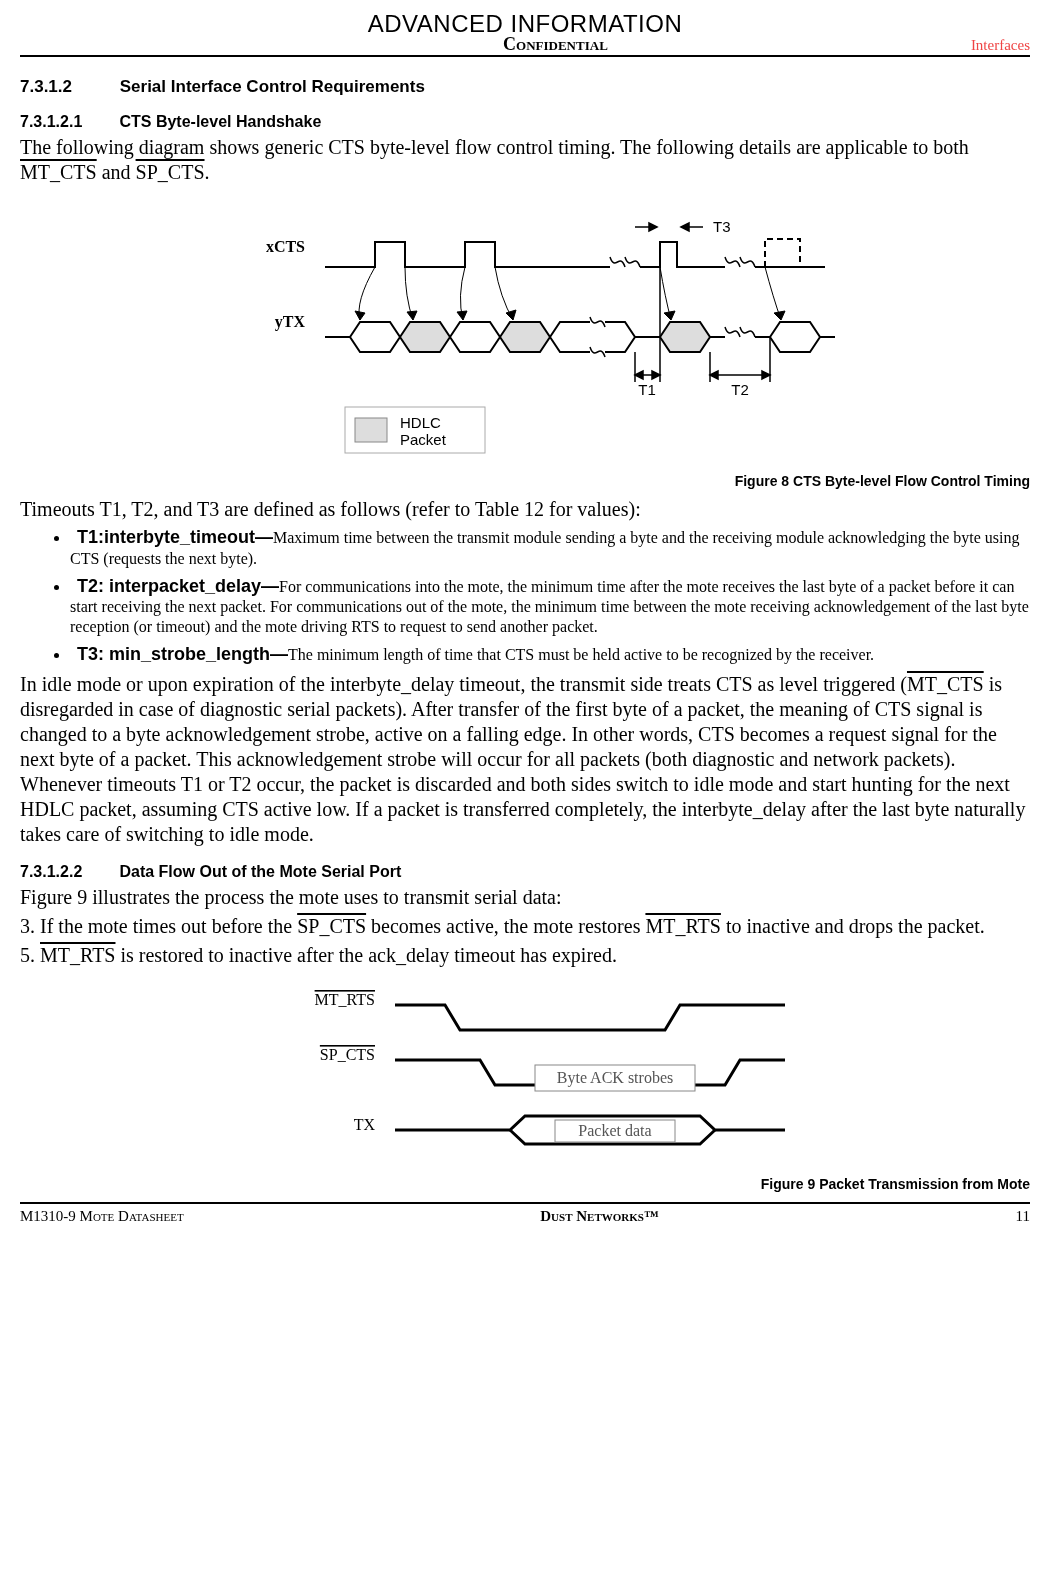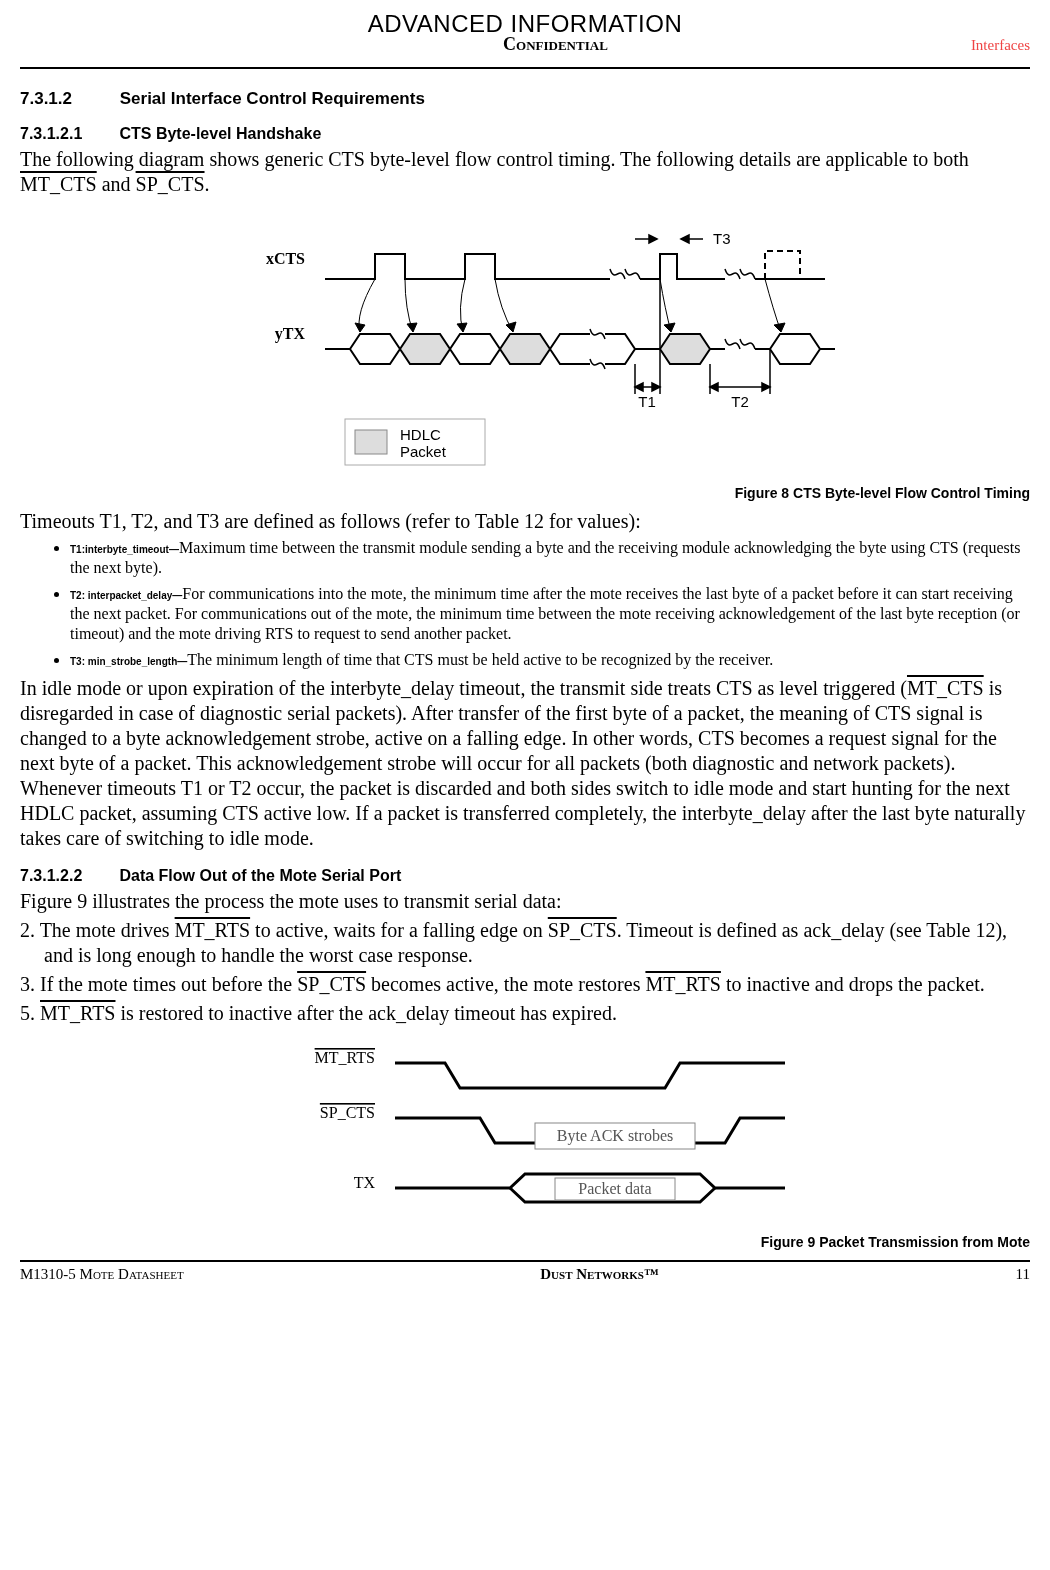--- a/index.html
+++ b/index.html
@@ -16,21 +16,21 @@
     font-family: Arial, Helvetica, sans-serif;
     font-size: 24px;
     letter-spacing: 0.5px;
     margin-bottom: -4px;
   }
   .header-row {
     display: flex;
     justify-content: space-between;
     align-items: baseline;
     border-bottom: 2px solid #000;
-    padding-bottom: 12px;
+    padding-bottom: 0;
     margin-bottom: 20px;
   }
   .header-center {
     flex: 1;
     text-align: center;
     font-family: "Times New Roman", serif;
     font-variant: small-caps;
     font-weight: bold;
     font-size: 18px;
   }
@@ -60,21 +60,21 @@
   }
   .fig-caption {
     font-family: Arial, Helvetica, sans-serif;
     font-weight: bold;
     font-size: 14px;
     text-align: right;
     margin: 6px 0 8px 0;
   }
   ul.bullets { list-style: disc; padding-left: 50px; margin:4px 0; }
   ul.bullets li { margin-bottom: 6px; line-height:1.25; font-size:16px;}
-  .bterm { font-family: Arial, Helvetica, sans-serif; font-weight: bold; font-size: 10px;}
+  .bterm { font-family: Arial, Helvetica, sans-serif; font-weight: bold; font-size: 18px; margin-left: 7px;}
   .numlist p { margin: 4px 0; padding-left: 24px; text-indent: -24px; line-height:1.25;}
   .footer {
     border-top: 2px solid #000;
     margin-top: 10px;
     padding-top: 4px;
     display: flex;
     justify-content: space-between;
     font-size: 15px;
     font-family: "Times New Roman", serif;
   }
@@ -211,21 +211,20 @@
   <span>In idle mode or upon expiration of the interbyte_delay timeout, the transmit side treats CTS as level triggered (</span><span class="overline">MT_CTS</span><span> is disregarded in case of diagnostic serial packets). After transfer of the first byte of a packet, the meaning of CTS signal is changed to a byte acknowledgement strobe, active on a falling edge. In other words, CTS becomes a request signal for the next byte of a packet. This acknowledgement strobe will occur for all packets (both diagnostic and network packets). Whenever timeouts T1 or T2 occur, the packet is discarded and both sides switch to idle mode and start hunting for the next HDLC packet, assuming CTS active low. If a packet is transferred completely, the interbyte_delay after the last byte naturally takes care of switching to idle mode.</span>
 </p>
 
 <h3 class="sect">
   <span class="numlabel">7.3.1.2.2</span>
   <span>Data Flow Out of the Mote Serial Port</span>
 </h3>
 <p>Figure 9 illustrates the process the mote uses to transmit serial data:</p>
 
 <div class="numlist">
-  <p><span>2. The mote drives </span><span class="overline">MT_RTS</span><span> to active, waits for a falling edge on </span><span class="overline">SP_CTS</span><span>. Timeout is defined as ack_delay (see Table 12), and is long enough to handle the worst case response.</span></p>
   <p><span>3. If the mote times out before the </span><span class="overline">SP_CTS</span><span> becomes active, the mote restores </span><span class="overline">MT_RTS</span><span> to inactive and drops the packet.</span></p>
   <p><span>5. </span><span class="overline">MT_RTS</span><span> is restored to inactive after the ack_delay timeout has expired.</span></p>
 </div>
 
 <div class="figure-box">
 <svg width="560" height="180" viewBox="0 0 560 180">
 
   <text x="130" y="25" class="svglabel" text-anchor="end" text-decoration="overline">MT_RTS</text>
   <path d="M150 25 L200 25 L215 50 L420 50 L435 25 L540 25" stroke="#000" stroke-width="3" fill="none"></path>
 
@@ -237,16 +236,16 @@
   <text x="130" y="150" class="svglabel" text-anchor="end">TX</text>
   <path d="M150 150 L265 150 L280 136 L455 136 L470 150 L540 150" stroke="#000" stroke-width="3" fill="none"></path>
   <path d="M265 150 L280 164 L455 164 L470 150" stroke="#000" stroke-width="3" fill="none"></path>
   <rect x="310" y="140" width="120" height="22" fill="#fff" stroke="#888" stroke-width="1"></rect>
   <text x="370" y="156" class="svglabel" text-anchor="middle" fill="#555">Packet data</text>
 </svg>
 </div>
 <div class="fig-caption">Figure 9    Packet Transmission from Mote</div>
 
 <div class="footer">
-  <div class="smallcaps">M1310-5 Mote Datasheet</div>
+  <div class="smallcaps">M1310-9 Mote Datasheet</div>
   <div><b class="smallcaps">Dust Networks™</b></div>
   <div>11</div>
 </div>
 
 </body></html>

